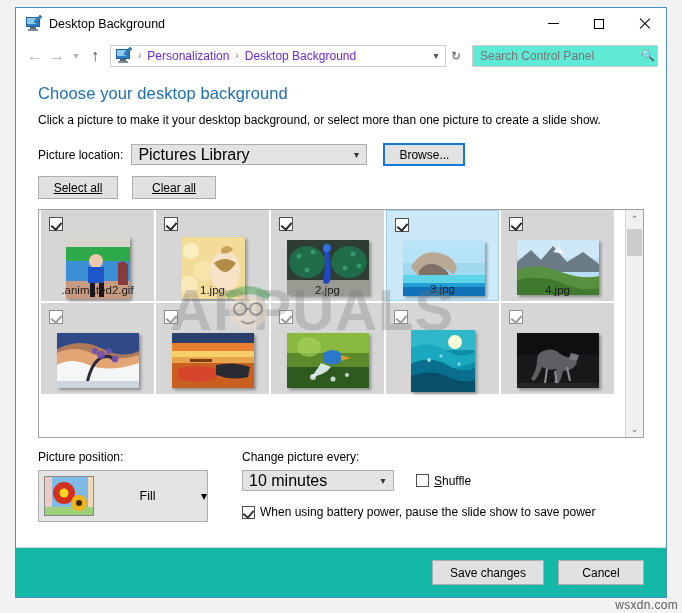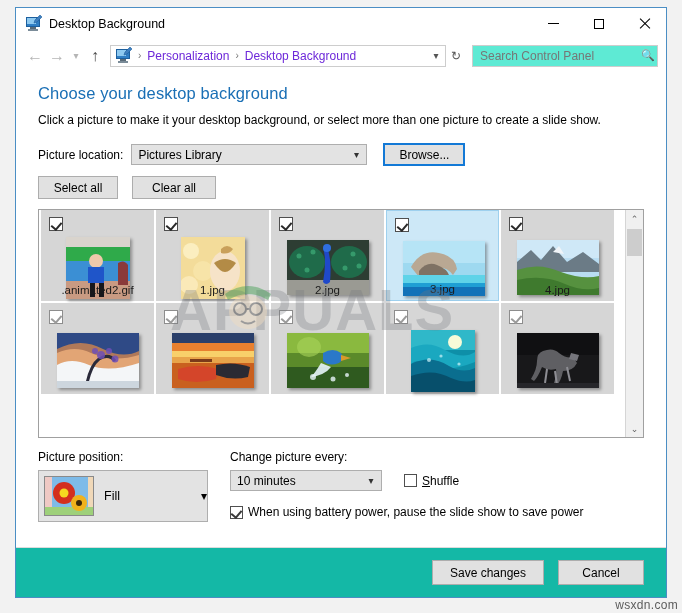--- a/index.html
+++ b/index.html
@@ -70,33 +70,33 @@
     font-size:16.5px;font-weight:normal;color:#1a6fb5;margin:12px 0 0 0;letter-spacing:0.1px;
   }
   .subtitle{font-size:12px;margin-top:10px;color:#000;}
 
   .row-loc{display:flex;align-items:center;margin-top:16px;}
   .lbl{font-size:12px;}
   .combo{
     height:21px;border:1px solid #aeaeae;background:#e3e3e3;
     display:flex;align-items:center;box-sizing:border-box;
   }
-  .combo .val{flex:1;padding-left:6px;font-size:12px;color:#000;}
+  .combo .val{flex:1;padding-left:6px;font-size:16px;color:#000;}
   .combo .cv{width:20px;text-align:center;color:#333;font-size:10px;}
   #loc-combo{width:236px;margin-left:8px;}
   .btn{
     border:1px solid #adadad;background:#e1e1e1;font-size:12px;
     height:23px;padding:0 12px;box-sizing:border-box;
     display:inline-flex;align-items:center;justify-content:center;color:#000;
     font-family:"Liberation Sans", sans-serif;
   }
   .btn.focus{border:2px solid #1379d6;background:#e1e1e1;}
   #browse-btn{margin-left:16px;width:82px;}
 
-  .row-sel{display:flex;margin-top:10px;}
+  .row-sel{display:flex;margin-top:10px;text-decoration:underline;}
   #select-all{width:80px;}
   #clear-all{width:84px;margin-left:14px;}
 
   
   .piclist{
     margin-top:10px;height:229px;border:1px solid #a0a0a0;background:#fff;
     position:relative;box-sizing:border-box;display:flex;overflow:hidden;
   }
   .pic-area{flex:1;position:relative;overflow:hidden;}
   .pic-grid{position:absolute;left:2px;top:0;display:flex;flex-wrap:wrap;}
@@ -126,31 +126,31 @@
   .vscroll{
     width:17px;background:#f0f0f0;border-left:1px solid #d5d5d5;position:relative;flex:none;
   }
   .sarrow{height:17px;display:flex;align-items:center;justify-content:center;color:#606060;font-size:9px;}
   .sarrow.bot{position:absolute;bottom:0;left:0;right:0;}
   .sthumb{position:absolute;left:1px;top:19px;width:15px;height:27px;background:#cdcdcd;}
 
   
   .lower{display:flex;margin-top:12px;}
   .col-left{width:192px;}
-  .col-right{margin-left:0;flex:1;}
+  .col-right{margin-left:12px;flex:1;}
   .lbl-sm{font-size:12px;}
   #pos-combo{
     width:170px;height:52px;margin-top:6px;border:1px solid #aeaeae;background:#e3e3e3;
     display:flex;align-items:center;box-sizing:border-box;
   }
   .pos-prev{
     width:50px;height:40px;margin-left:5px;position:relative;flex:none;
     border:1px solid #8a8a8a;box-sizing:border-box;overflow:hidden;
   }
-  .pos-val{flex:1;padding-left:10px;font-size:12.5px;}
+  .pos-val{flex:1;font-size:12.5px;text-align:center;}
   .rowx{display:flex;align-items:center;margin-top:6px;}
   #every-combo{width:152px;}
   .cbx{
     width:13px;height:13px;border:1px solid #4f4f4f;background:#fff;position:relative;
     box-sizing:border-box;flex:none;
   }
   .cbx.on:after{
     content:"";position:absolute;left:2px;top:1px;width:5px;height:8px;
     border-right:2px solid #3a3a3a;border-bottom:2px solid #3a3a3a;transform:rotate(40deg);
   }

